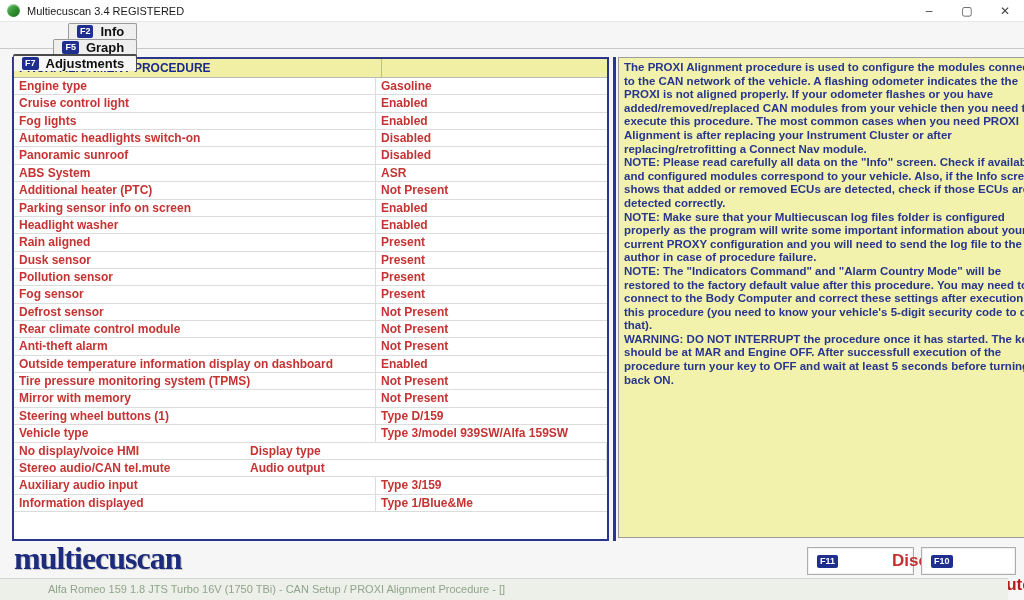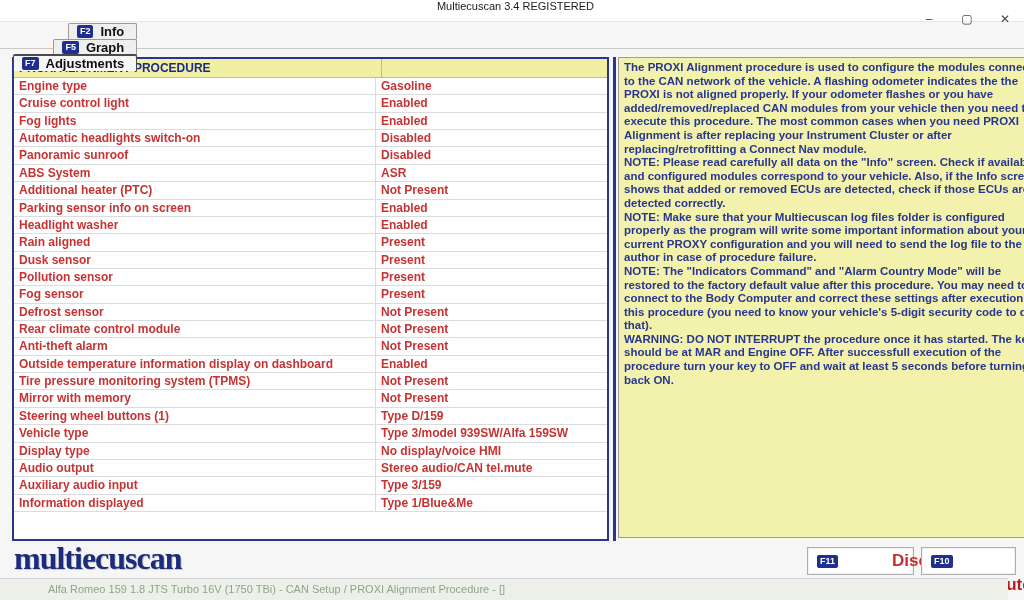--- a/index.html
+++ b/index.html
@@ -8,21 +8,20 @@
     font-family:"Liberation Sans", sans-serif;
     background:#f0f0f0;
   }
   .window { position:relative; width:1024px; height:600px; background:#f6f6f6; overflow:hidden; }
 
   
   .titlebar {
     position:absolute; top:0; left:0; right:0; height:21px;
     background:#ffffff; display:flex; align-items:center;
     border-bottom:1px solid #e8e8e8;
-    flex-direction:column;
   }
   .app-icon {
     width:13px; height:13px; margin-left:7px; border-radius:50%;
     background:linear-gradient(135deg,#6fc36f 0%, #2e8f2e 55%, #1d6b1d 100%);
     box-shadow: inset 0 1px 1px rgba(255,255,255,.6);
   }
   .title-text { margin-left:7px; font-size:11px; color:#1a1a1a; }
   .win-controls { margin-left:auto; display:flex; height:100%; }
   .win-ctrl {
     width:38px; height:100%; display:flex; align-items:center; justify-content:center;
@@ -224,26 +223,26 @@
         </div>
         <div class="grid-row">
           <div class="cell label">Steering wheel buttons (1)</div>
           <div class="cell value">Type D/159</div>
         </div>
         <div class="grid-row">
           <div class="cell label">Vehicle type</div>
           <div class="cell value">Type 3/model 939SW/Alfa 159SW</div>
         </div>
         <div class="grid-row">
+          <div class="cell value">No display/voice HMI</div>
           <div class="cell label">Display type</div>
-          <div class="cell value">No display/voice HMI</div>
-        </div>
-        <div class="grid-row">
+        </div>
+        <div class="grid-row">
+          <div class="cell value">Stereo audio/CAN tel.mute</div>
           <div class="cell label">Audio output</div>
-          <div class="cell value">Stereo audio/CAN tel.mute</div>
         </div>
         <div class="grid-row">
           <div class="cell label">Auxiliary audio input</div>
           <div class="cell value">Type 3/159</div>
         </div>
         <div class="grid-row">
           <div class="cell label">Information displayed</div>
           <div class="cell value">Type 1/Blue&amp;Me</div>
         </div>
       </div>

